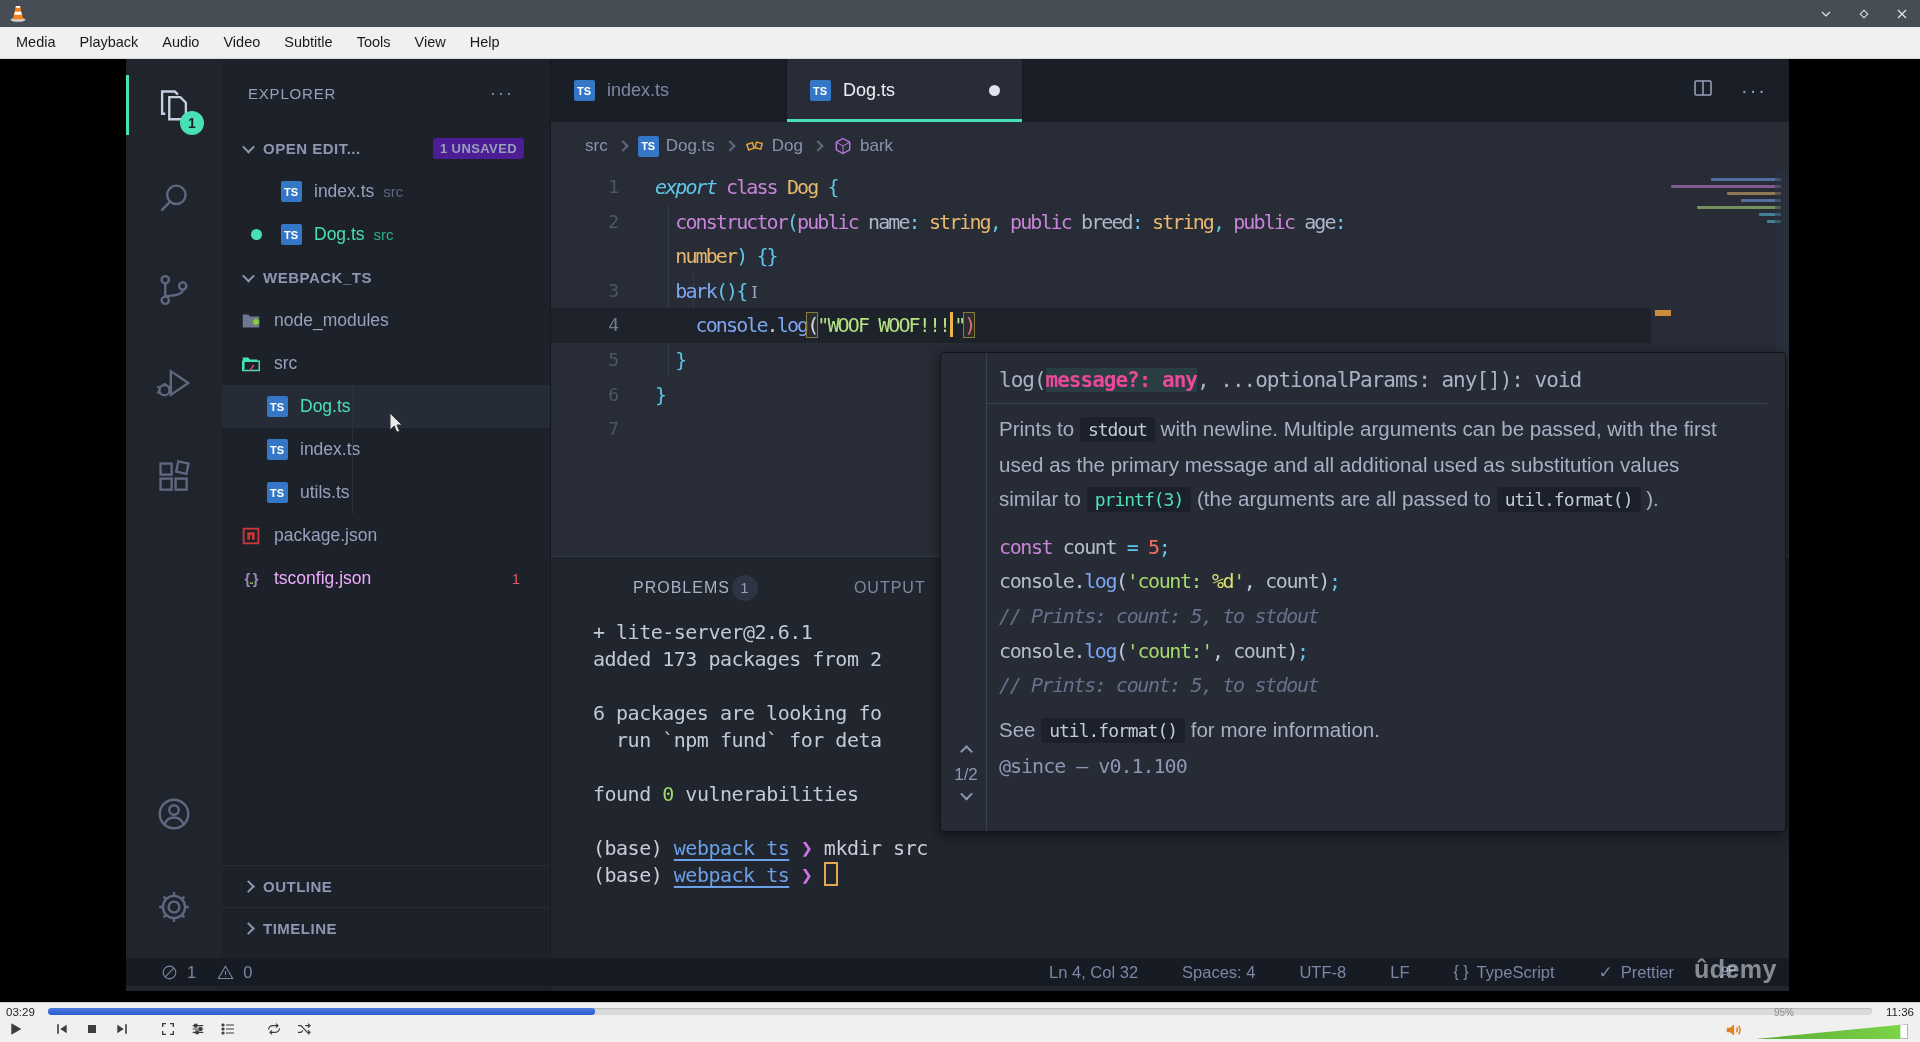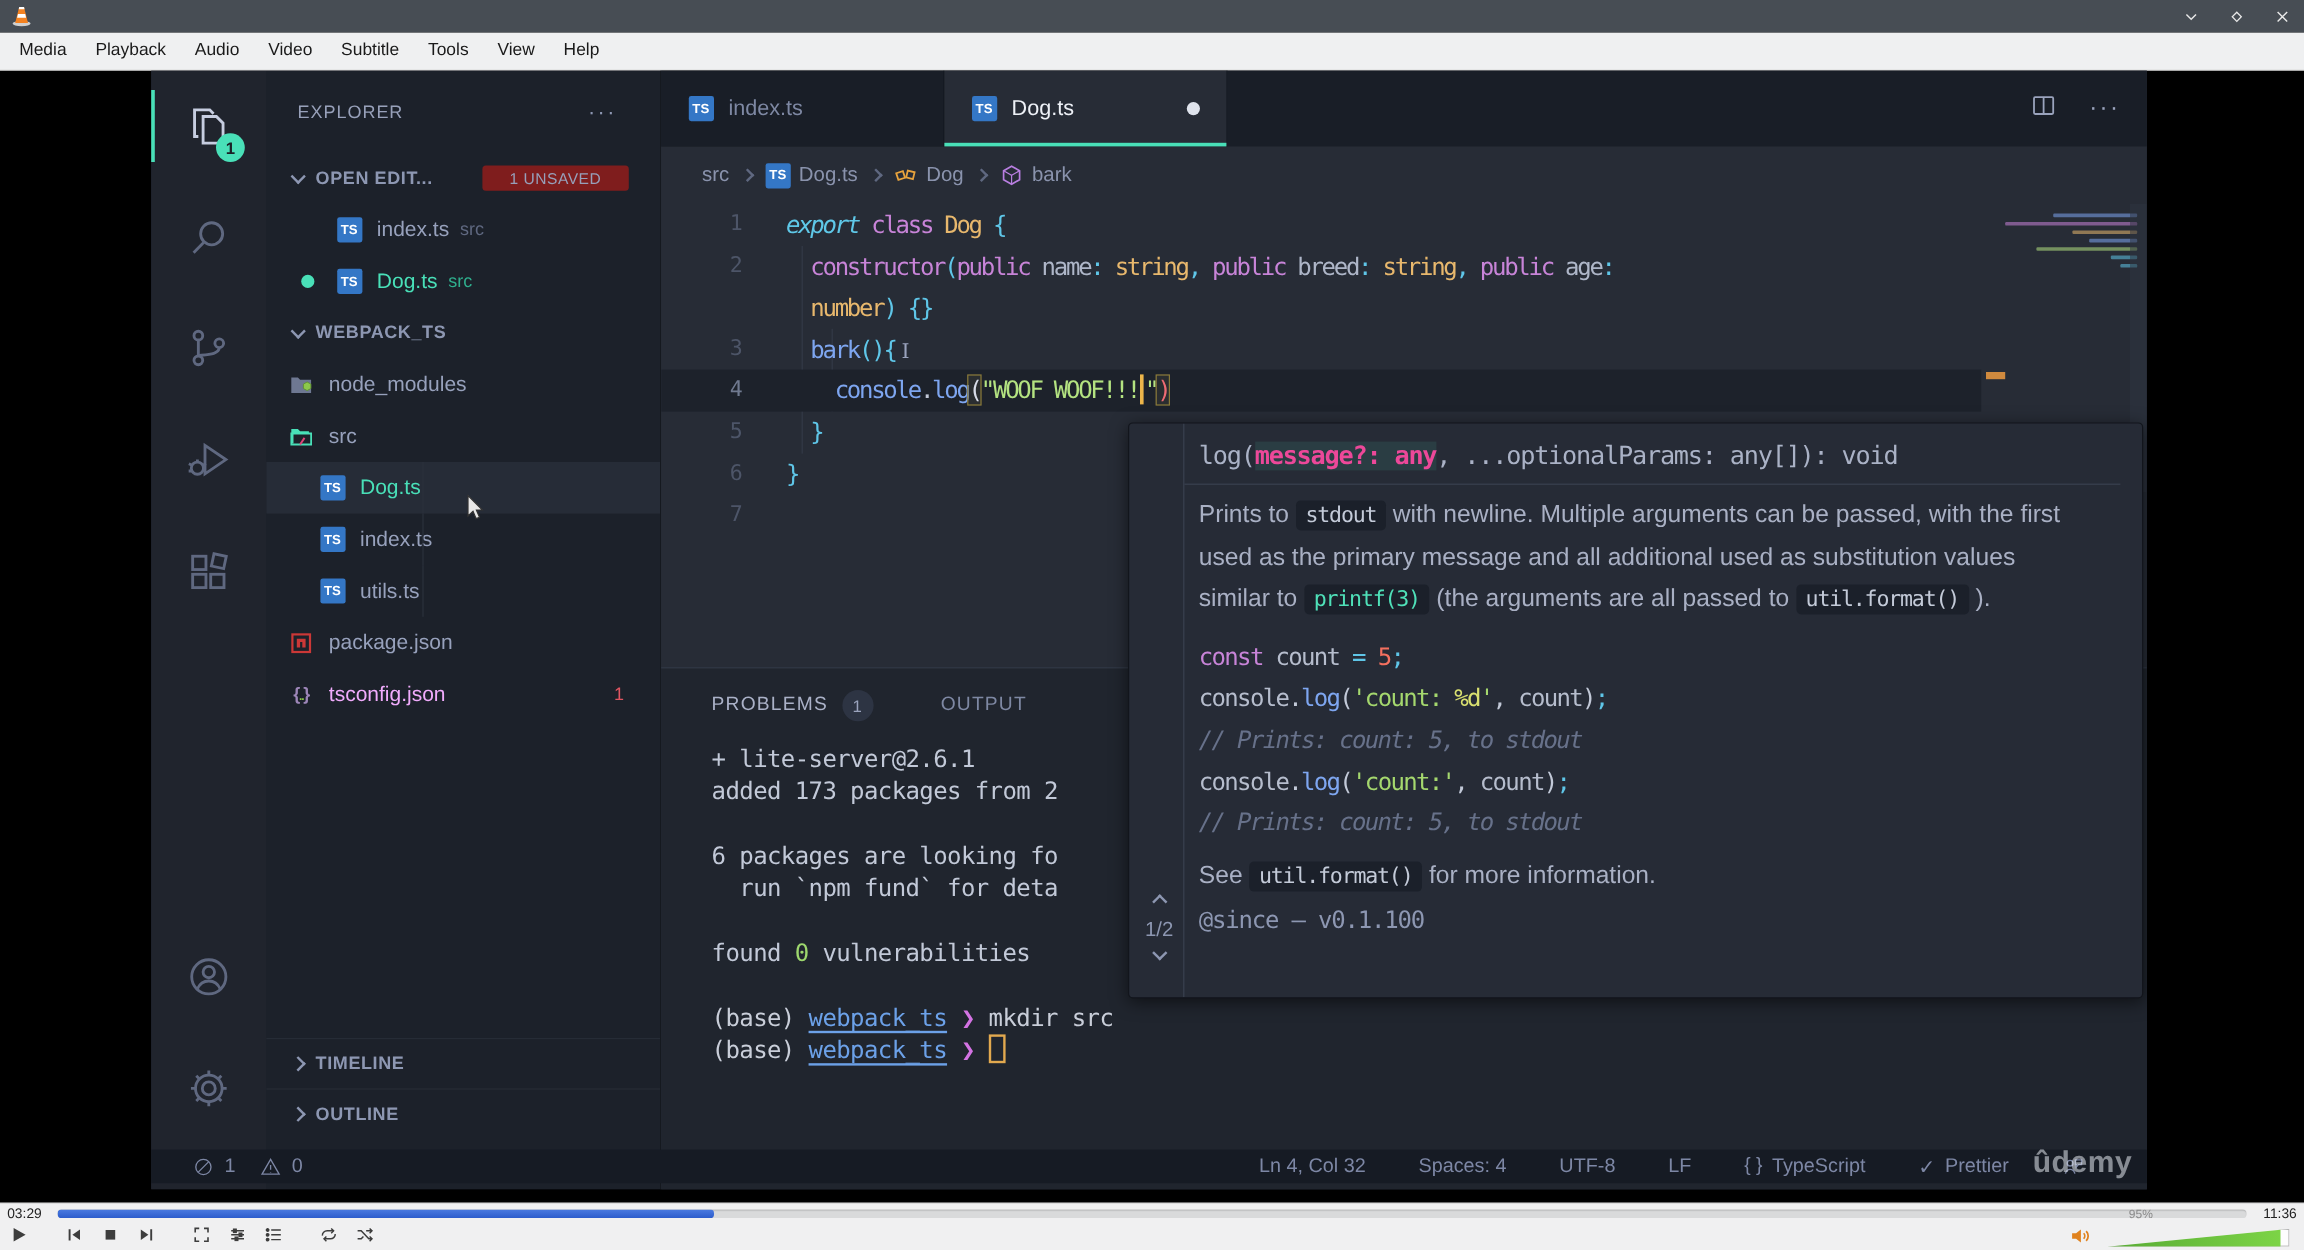--- a/index.html
+++ b/index.html
@@ -32,21 +32,21 @@
 
   
   .sidebar { width:329px; background:#1c212a; position:relative; flex:0 0 329px; border-right:1px solid #15191f; }
   .side-header { height:68px; display:flex; align-items:center; padding-left:26px; color:#98a1ba; font-size:15px; letter-spacing:.8px; position:relative; }
   .side-ellipsis { position:absolute; right:36px; top:24px; color:#8d97b2; font-size:18px; letter-spacing:2px; }
   .sect-row { height:43px; display:flex; align-items:center; font-weight:bold; font-size:15px; color:#8d97b2; letter-spacing:.5px; position:relative; }
   .sect-row .chev { margin:0 10px 0 22px; }
   .chev { width:9px; height:9px; border-right:2px solid #8d97b2; border-bottom:2px solid #8d97b2; display:inline-block; }
   .chev.down { transform:rotate(45deg) translate(-1px,-1px); }
   .chev.right { transform:rotate(-45deg); }
-  .badge-chip { position:absolute; right:26px; background:#7f1d1d; color:#97a0ba; font-size:13px; font-weight:normal; padding:3px 23px; border-radius:3px; letter-spacing:.4px; }
+  .badge-chip { position:absolute; right:26px; background:#4c1d95; color:#97a0ba; font-size:13px; font-weight:bold; padding:3px 7px; border-radius:3px; letter-spacing:.4px; }
   .file-row { height:43px; display:flex; align-items:center; color:#97a1bc; font-size:17.5px; position:relative; }
   .file-row.selected { background:#262c37; }
   .file-row .dot { width:11px; height:11px; border-radius:50%; background:#49e0b8; position:absolute; left:29px; }
   .file-row .fname.teal { color:#49e0b8; }
   .file-row .fname.error { color:#f0abfc; }
   .file-row .fdetail { margin-left:9px; font-size:15px; color:#5f6880; }
   .file-row .fdetail.teal { color:#2fae8d; }
   .err-badge { position:absolute; right:30px; color:#e05561; font-size:15px; }
   .indent-guide { position:absolute; left:130px; top:0; bottom:0; width:1px; background:#2a303c; }
   .fico { width:22px; height:22px; margin-right:12px; display:inline-flex; align-items:center; justify-content:center; flex:0 0 22px; }
@@ -89,21 +89,21 @@
   .tk-tcursor{display:inline-block;width:14px;height:24px;border:2px solid #e2a94f;vertical-align:-4px}
   .iguide { position:absolute; width:1px; background:#333a47; }
   .minimap { position:absolute; right:8px; top:4px; width:120px; }
   .mm-bar { height:3px; margin:4px 0 4px auto; border-radius:1px; opacity:.55; }
   .ovr-orange { position:absolute; right:118px; top:140px; width:16px; height:6px; background:#d08a3e; }
   .scrollsliver { position:absolute; right:0; top:0; width:14px; height:240px; background:#2d3440; opacity:.5; }
 
   
   .panel { position:absolute; left:0; right:0; top:497px; bottom:0; background:#20252e; border-top:1px solid #323a48; }
   .panel-tabs { height:62px; display:flex; align-items:center; gap:56px; padding-left:42px; }
-  .ptab { font-size:16px; letter-spacing:1px; color:#aab1c7; display:flex; align-items:center; gap:12px; }
+  .ptab { font-size:16px; letter-spacing:1px; color:#aab1c7; display:flex; align-items:center; gap:2px;margin-left:40px; }
   .ptab.dim { color:#7e88a3; }
   .ptab-badge { width:26px; height:26px; border-radius:50%; background:#2d3443; color:#9aa3bd; font-size:14px; display:flex; align-items:center; justify-content:center; }
   .terminal { padding-left:42px; font-family:"DejaVu Sans Mono",monospace; font-size:20px; letter-spacing:-.5px; line-height:27px; color:#c9ced9; white-space:pre; }
 
   
   .hover { position:absolute; left:814px; top:293px; width:846px; height:480px; background:#262b36; border:1px solid #12151c; border-radius:4px; box-shadow:0 3px 14px rgba(0,0,0,.55); z-index:30; overflow:hidden; }
   .hover-gutter { position:absolute; left:0; top:0; bottom:0; width:46px; border-right:1px solid #3a4150; }
   .pager { position:absolute; left:8px; top:392px; width:34px; text-align:center; color:#8d97b2; font-size:17px; }
   .pager .chev { border-color:#8d97b2; }
   .hover-content { position:absolute; left:58px; top:10px; right:18px; }
@@ -324,25 +324,25 @@
               <span class="fico" style="margin-left: 18px;">
                 <span style="color:#9d86b8;font-size:15px;font-weight:bold;letter-spacing:-1px;">{<span style="color:#8cc84b;font-size:10px;">..</span>}</span>
               </span>
               <span class="fname error">tsconfig.json</span>
               <span class="err-badge">1</span>
             </div>
           </div>
         <div class="side-bottom">
           <div class="sect-row">
             <span class="chev right"></span>
-            <span>TIMELINE</span>
+            <span>OUTLINE</span>
           </div>
           <div class="sect-row">
             <span class="chev right"></span>
-            <span>OUTLINE</span>
+            <span>TIMELINE</span>
           </div>
         </div>
       </div>
 
       <div class="main">
         <div class="tabbar">
           <div id="tabs" style="display:flex;">
               <div class="tab">
                 <span class="fico" style="margin: 0px;">
                   <span class="fico-ts">TS</span>

